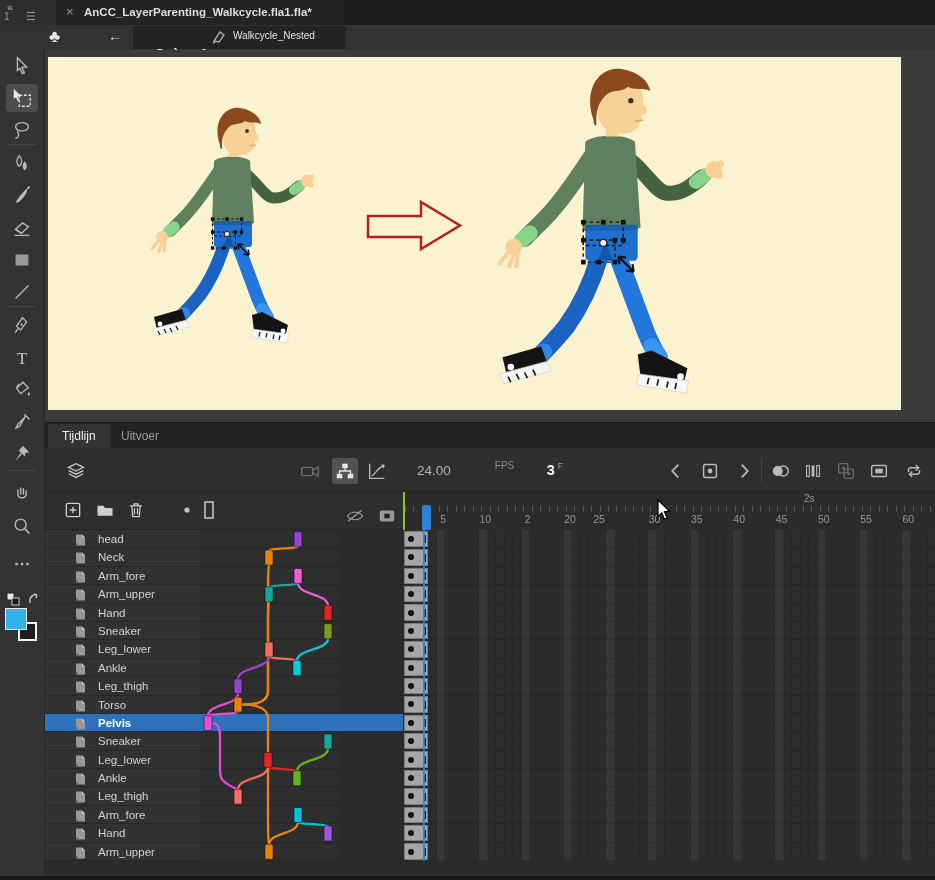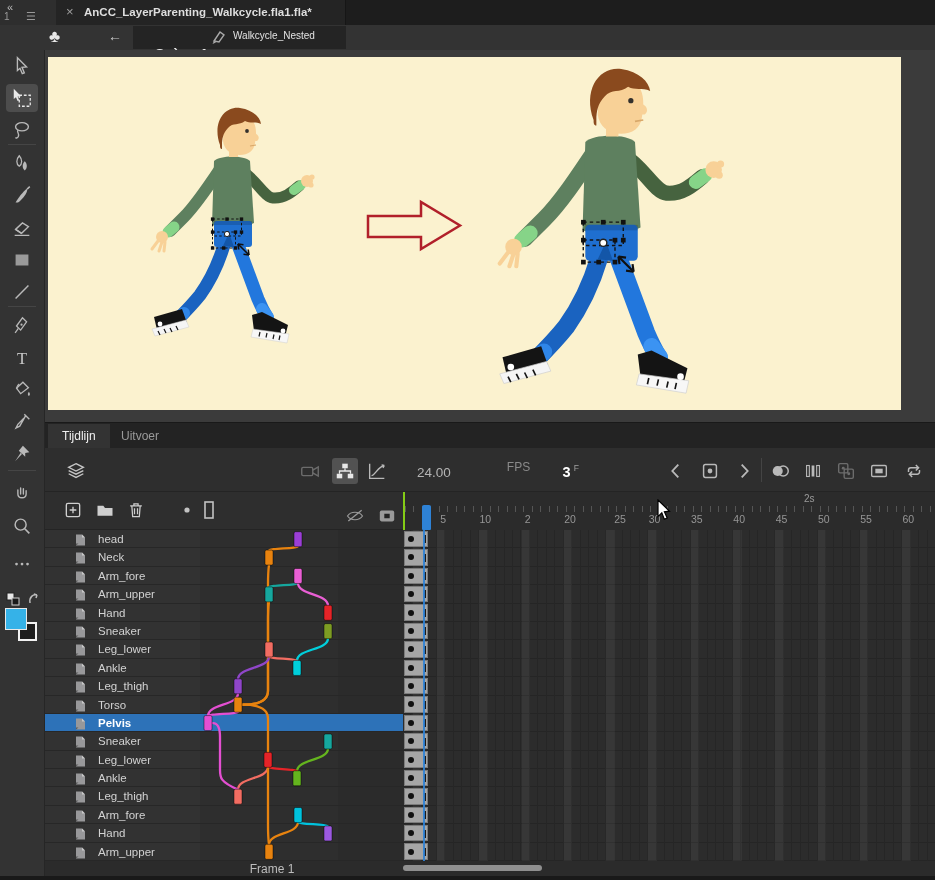--- a/index.html
+++ b/index.html
@@ -43,21 +43,21 @@
   .tl-tabs { position:absolute; left:0; top:0; width:890px; height:26px; background:#232323; border-top:1px solid #191919; }
   .tl-tab { position:absolute; top:1px; height:25px; padding:5px 14px 0 14px; font-size:12px; color:#9a9a9a; }
   .tl-tab.active { background:#333; color:#f0f0f0; }
   .tl-toolbar { position:absolute; left:0; top:26px; width:890px; height:44px; background:#2e2e2e; border-bottom:1px solid #242424; }
   .ticon { position:absolute; top:10px; width:26px; height:26px; display:flex; align-items:center; justify-content:center; border-radius:3px; }
   .ticon.dim { opacity:.45; }
   .ticon.active { background:#525252; }
   .tsep { position:absolute; top:10px; width:1px; height:24px; background:#444; }
   .fps-group { position:absolute; left:372px; top:12px; color:#a8a8a8; }
   .fps-val { font-size:13.5px; color:#b4b4b4; }
-  .fps-unit { font-size:12px; color:#8a8a8a; vertical-align:6px; margin-left:16px;padding-left:40px; }
+  .fps-unit { font-size:10px; color:#8a8a8a; vertical-align:6px; margin-left:4px;padding-left:40px; }
   .frame-val { font-size:14.5px; color:#fff; font-weight:bold; margin-left:28px; }
   .frame-unit { font-size:8.5px; color:#a0a0a0; vertical-align:6px; margin-left:3px; }
   
   .tl-header { position:absolute; left:0; top:70px; width:890px; height:38px; background:#2e2e2e; border-bottom:1px solid #242424; }
   .hicon { position:absolute; top:6px; width:24px; height:24px; display:flex; align-items:center; justify-content:center; }
   .ruler { position:absolute; left:358px; top:0; width:532px; height:38px; background:#2b2b2b; border-left:2px solid #84cc16; overflow:hidden; }
   .ruler .sec { position:absolute; top:1px; font-size:10px; color:#9a9a9a; }
   .ruler .ticks { position:absolute; left:0; top:14px; width:532px; height:6px;
      background:repeating-linear-gradient(90deg,#555 0 1px,transparent 1px 8.46px); }
   .ruler .num { position:absolute; top:21px; font-size:10.5px; color:#969696; transform:translateX(-50%); }
@@ -468,21 +468,21 @@
           </svg>
         </div>
       <div class="ruler" id="ruler">
         <span class="sec" style="left:399px;">2s</span>
         <div class="ticks"></div>
         <div class="ph-marker" style="left:16.7px;"></div>
       <span class="num" style="left: 38.07px;">5</span>
           <span class="num" style="left: 80.37px;">10</span>
           <span class="num" style="left: 122.67px;">2</span>
           <span class="num" style="left: 164.97px;">20</span>
-          <span class="num" style="left: 215px;">25</span>
+          <span class="num" style="left: 194px;">25</span>
           <span class="num" style="left: 249.57px;">30</span>
           <span class="num" style="left: 291.87px;">35</span>
           <span class="num" style="left: 334.17px;">40</span>
           <span class="num" style="left: 376.47px;">45</span>
           <span class="num" style="left: 418.77px;">50</span>
           <span class="num" style="left: 461.07px;">55</span>
           <span class="num" style="left: 503.37px;">60</span>
         </div>
     </div>
 
@@ -780,26 +780,20 @@
             <span class="kf-end"></span>
           </div>
           <div class="kf" style="top: 313.411px;">
             <span class="kf-dot"></span>
             <span class="kf-end"></span>
           </div>
           <div class="playhead-line" style="left: 20.15px;"></div>
         </div>
     </div>
 
-    <div class="tl-status">
-      <span class="status-label">Frame 1</span>
-      <div class="hscroll">
-          <div class="thumb"></div>
-        </div>
-    </div>
   </div>
 
   <div class="bottom-strip"></div>
 
   <div class="cursor">
     <svg width="18" height="24" viewBox="0 0 18 24">
         <path d="M1,1 L12.5,12.2 L7.4,12.8 L10.2,19 L7.3,20.2 L4.8,13.9 L1,17.6 Z" fill="#fff" stroke="#000" stroke-width="1.2"></path>
       </svg>
   </div>
 </div>

